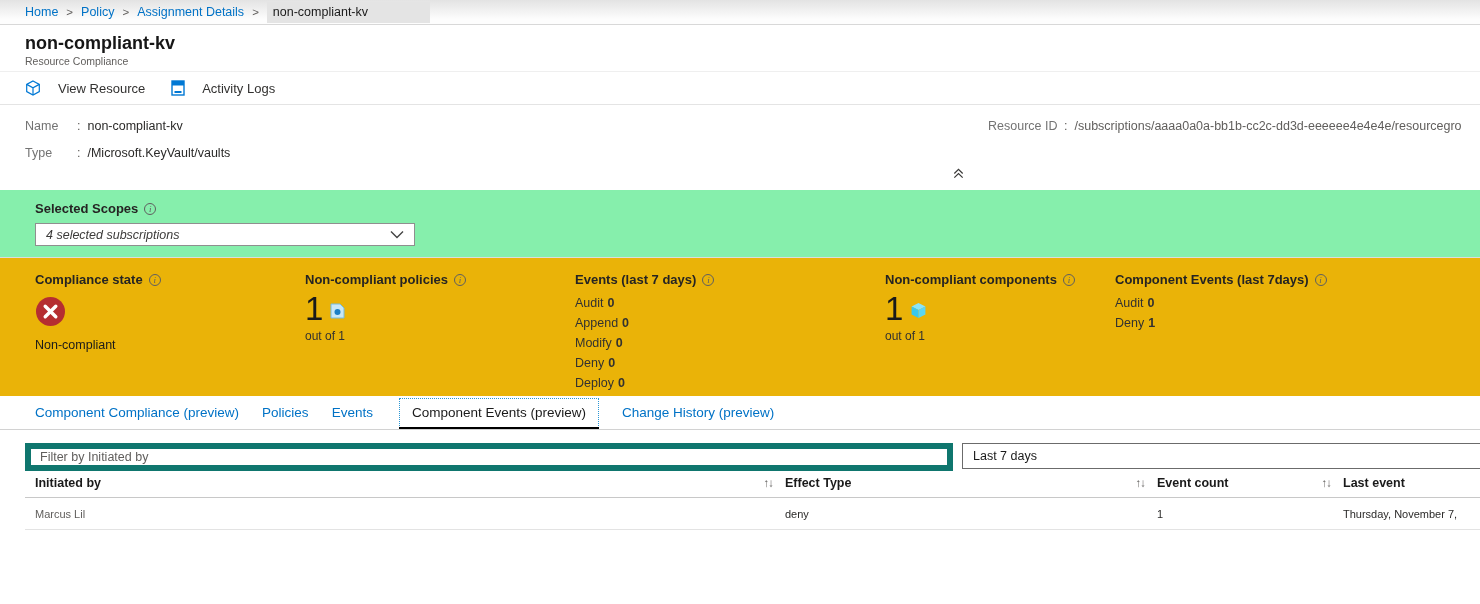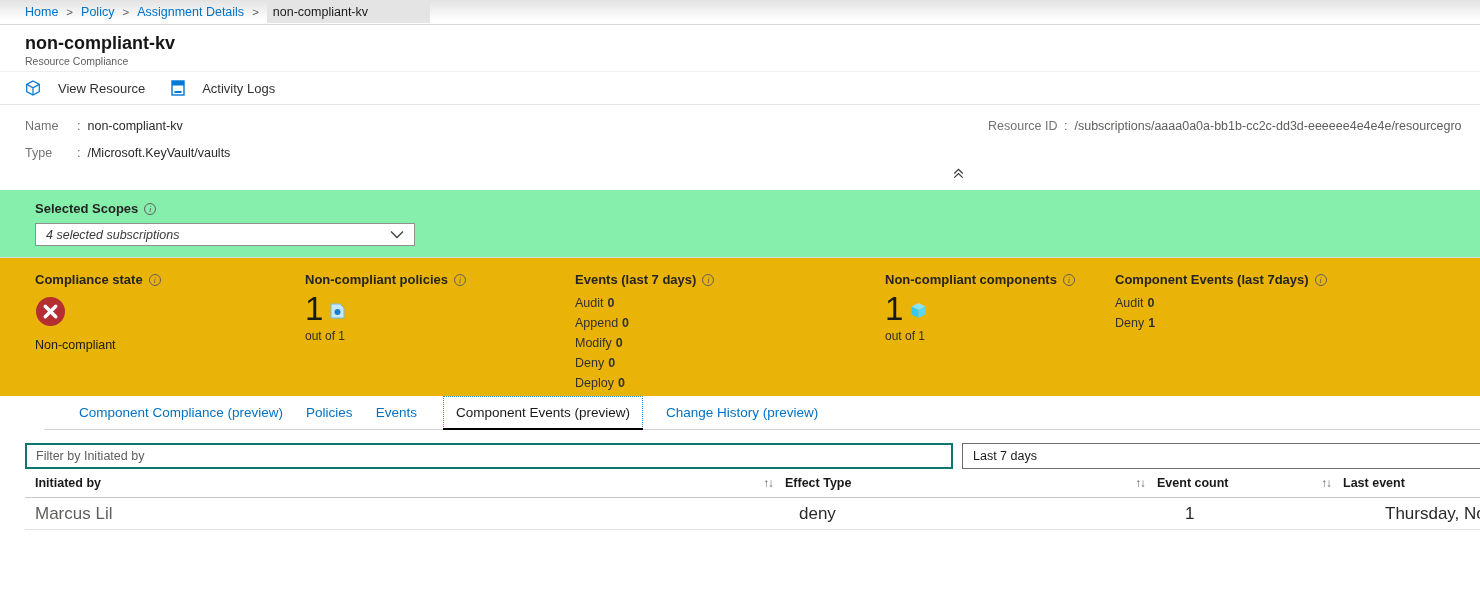--- a/index.html
+++ b/index.html
@@ -120,23 +120,23 @@
   .big-count-row .icon { margin: 6px 0 0 7px; }
   .out-of { font-size: 12px; color: #323130; margin-top: 0px; }
   .kv-list { margin-top: 6px; }
   .kv-row { font-size: 12.5px; line-height: 20px; color: #323130; white-space: nowrap; }
   .kv-row b { margin-left: 4px; font-weight: 700; }
 
   
   .tabs {
     height: 34px;
     display: flex;
+    align-items: center;
     padding-left: 35px;
     border-bottom: 1px solid #d2d2d2;
-    margin-left: 44px;
   }
   .tab {
     background: none; border: none; cursor: pointer;
     font-family: inherit; font-size: 13.5px;
     color: #0072c6;
     margin-right: 23px;
     padding: 7px 0;
     white-space: nowrap;
   }
   .tab--active {
@@ -149,21 +149,21 @@
   .tab--active::after {
     content: "";
     position: absolute; left: -1px; right: -1px; bottom: -2px;
     height: 2px; background: #000;
   }
 
   
   .filter-row { position: relative; margin: 13px 0 0 25px; height: 26px; }
   .filter-input {
     width: 928px; height: 26px;
-    border: 2px solid #0f766e;
+    border: 6px solid #0f766e;
     padding: 8px 9px;
     font-family: inherit; font-size: 12.5px; color: #1a1a1a;
     background: #fff;
   }
   .filter-input::placeholder { color: #605e5c; opacity: 1; }
   .time-range {
     position: absolute; left: 937px; top: 0;
     width: 520px; height: 26px;
     border: 1px solid #6b6b6b;
     background: #fff;
@@ -182,21 +182,21 @@
   .grid-header {
     height: 29px;
     border-bottom: 1px solid #c8c8c8;
     font-size: 12.5px; font-weight: 700; color: #1a1a1a;
   }
   .h-cell { display: flex; align-items: center; justify-content: space-between; padding-left: 10px; cursor: pointer; }
   .sort-glyph { color: #605e5c; font-weight: 400; font-size: 11.5px; letter-spacing: -1px; padding-right: 2px; }
   .grid-row {
     height: 32px;
     border-bottom: 1px solid #e3e3e3;
-    font-size: 17px; color: #2b2a29; gap: 14px;
+    font-size: 11px; color: #2b2a29;
   }
   .r-cell { padding-left: 10px; white-space: nowrap; overflow: hidden; }
   .r-cell--muted { color: #605e5c; }
 </style>
 </head>
 <body>
 
 <div class="breadcrumb-bar">
   <a class="crumb-link">Home</a>
   <span class="crumb-sep">&gt;</span>

